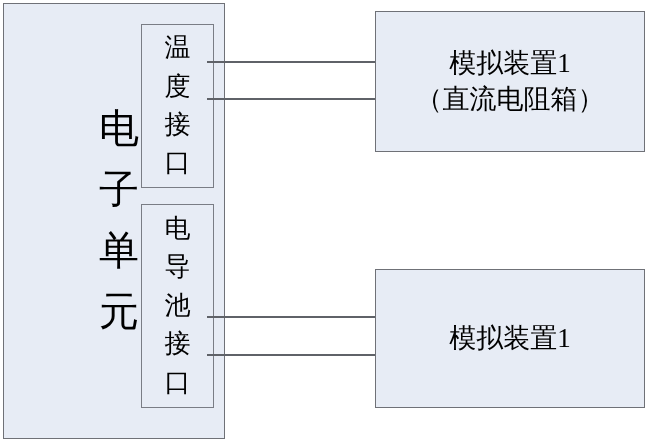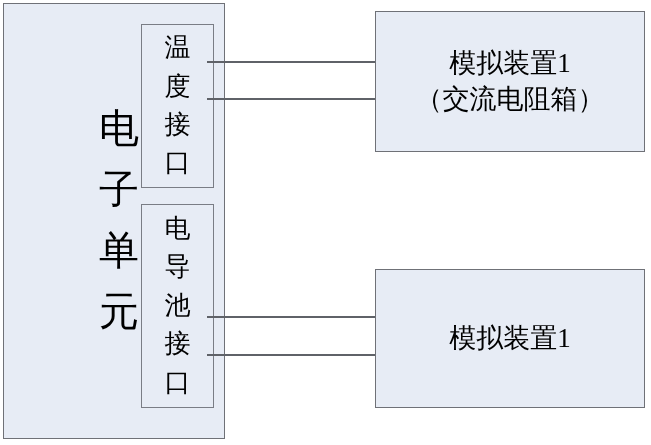--- a/index.html
+++ b/index.html
@@ -166,21 +166,21 @@
   </div>
 
   <div class="wire" id="wire-temp-1"></div>
   <div class="wire" id="wire-temp-2"></div>
   <div class="wire" id="wire-cond-1"></div>
   <div class="wire" id="wire-cond-2"></div>
 
   <div class="box" id="device-dc">
     <div class="device-text">
       <span class="line">模拟装置1</span>
-      <span class="line">（交流电阻箱）</span>
+      <span class="line">（直流电阻箱）</span>
     </div>
   </div>
 
   <div class="box" id="device-ac">
     <div class="device-text">
       <span class="line">模拟装置1</span>
     </div>
   </div>
 
 </div>

